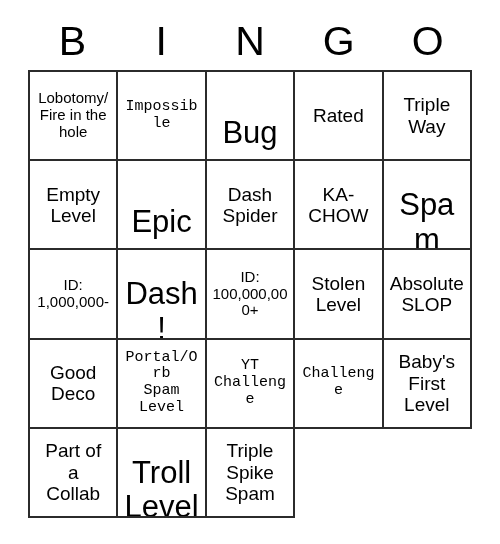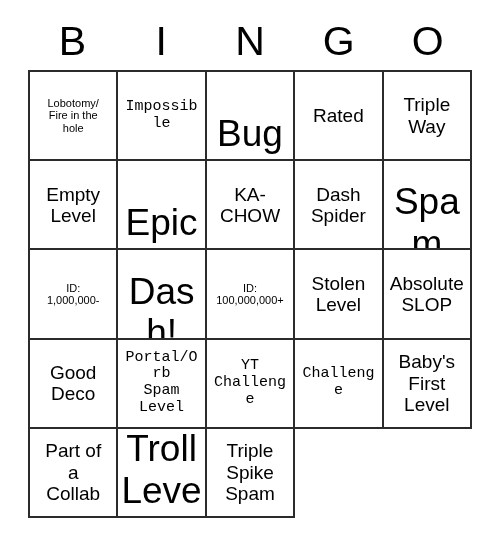--- a/index.html
+++ b/index.html
@@ -62,25 +62,25 @@
   }
   .cell-text {
     display: block;
     width: 100%;
     line-height: 1.12;
     white-space: pre-line;
     word-break: break-word;
   }
 
   
-  .fs-xs  { font-size: 11px; }
+  .fs-xs  { font-size: 15px; }
   .fs-sm  { font-size: 15px; font-family: Liberation Mono, monospace;  }
   .fs-md  { font-size: 19px;  }
   .fs-lg  { font-size: 19px;  }
-  .fs-xl  { font-size: 37px; margin-top: 36px;  }
+  .fs-xl  { font-size: 31px; margin-top: 36px;  }
 </style>
 </head>
 <body>
 
 <div id="bingo-card">
 
   <div id="bingo-header">
     <div class="header-letter">B</div>
     <div class="header-letter">I</div>
     <div class="header-letter">N</div>
@@ -110,26 +110,26 @@
 Way</span>
       </div>
     <div class="bingo-cell">
         <span class="cell-text fs-lg">Empty
 Level</span>
       </div>
     <div class="bingo-cell">
         <span class="cell-text fs-xl">Epic</span>
       </div>
     <div class="bingo-cell">
+        <span class="cell-text fs-md">Dash
+Spider</span>
+      </div>
+    <div class="bingo-cell">
         <span class="cell-text fs-md">KA-
 CHOW</span>
-      </div>
-    <div class="bingo-cell">
-        <span class="cell-text fs-md">Dash
-Spider</span>
       </div>
 
     <div class="bingo-cell">
         <span class="cell-text fs-xl">Spam</span>
       </div>
     <div class="bingo-cell">
         <span class="cell-text fs-xs">ID:
 1,000,000-</span>
       </div>
     <div class="bingo-cell">

